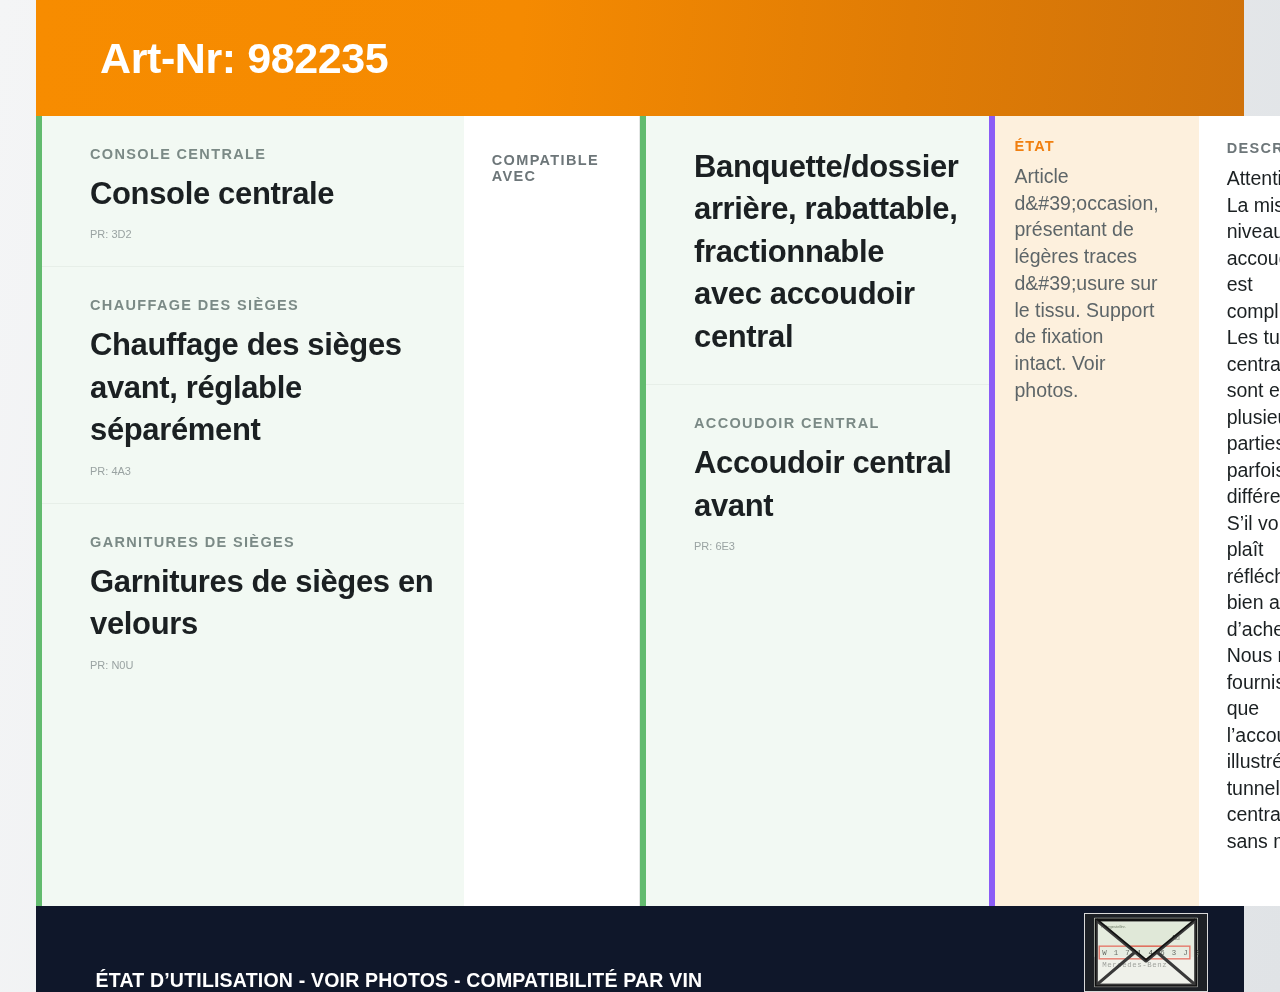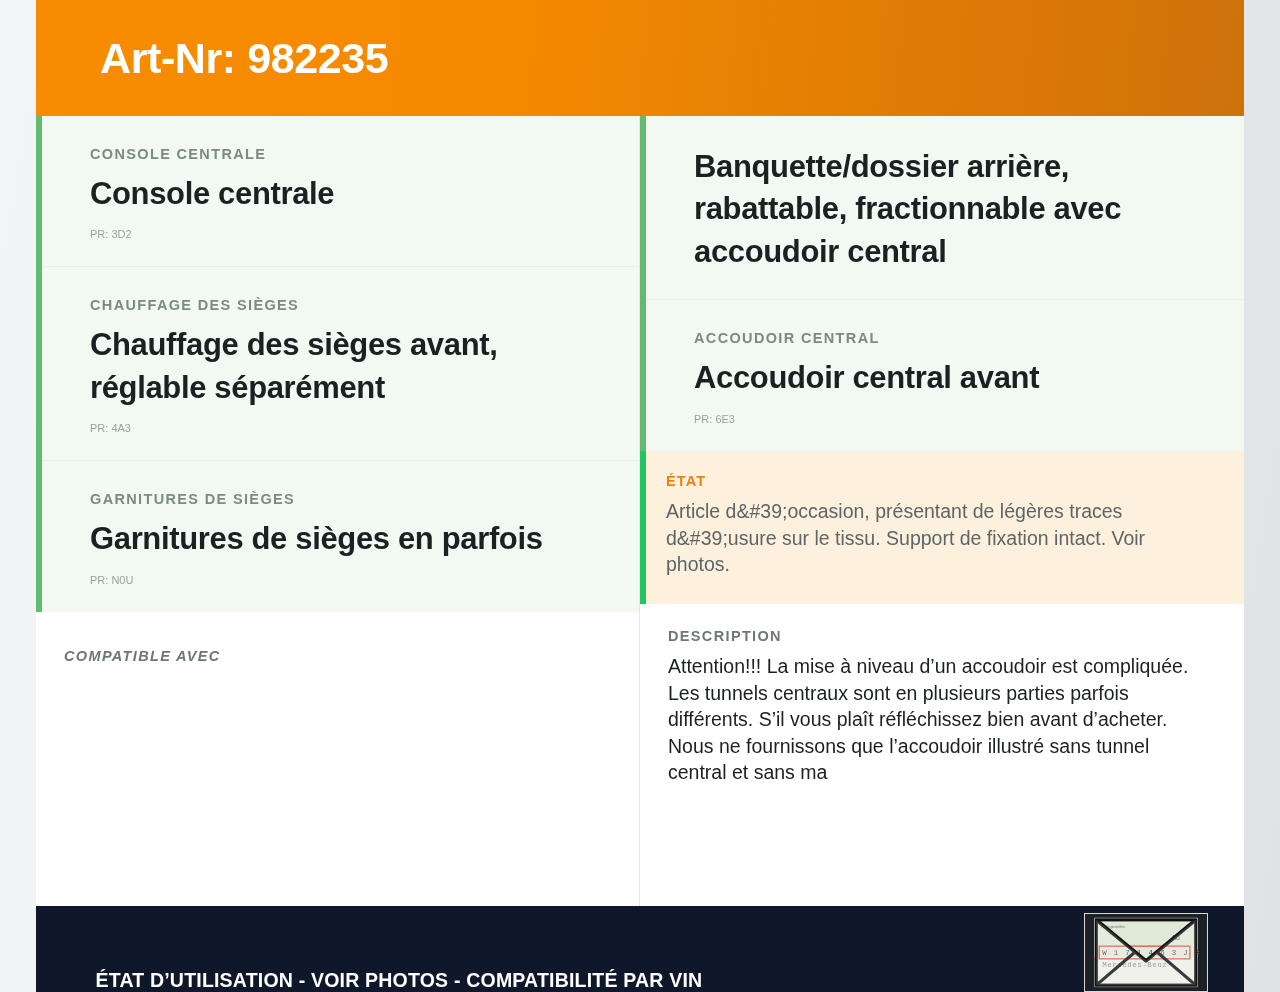--- a/index.html
+++ b/index.html
@@ -46,21 +46,20 @@
 
   
   .columns {
     flex: 1 1 auto;
     display: flex;
     min-height: 0;
   }
   .col {
     width: 50%;
     display: flex;
-    flex-direction: column;
     background: #ffffff;
   }
   .col-left { border-right: 1px solid #e4e7e6; }
 
   
   .spec-group {
     background: #f2f9f3;
     border-left: 6px solid #62bb6e;
     display: flex;
     flex-direction: column;
@@ -97,27 +96,27 @@
     background: #ffffff;
     padding: 36px 40px 26px 28px;
   }
   .text-block .eyebrow { color: #6d7679; margin-bottom: 9px; }
   .text-block .body-text {
     font-size: 19.5px;
     color: #1b2022;
     line-height: 1.36;
   }
 
-  .col-left .text-block { padding-left: 28px; font-style: italic; }
+  .col-left .text-block { padding-left: 28px; }
   .col-right .text-block { padding-left: 28px; padding-top: 24px; }
 
   
   .state-card {
     background: #fdf0dd;
-    border-left: 6px solid #22c55e;
+    border-left: 6px solid #8b5cf6;
     padding: 22px 40px 26px 20px;
   }
   .state-card .eyebrow {
     color: #f07f10;
     letter-spacing: 1.1px;
     font-size: 14.5px;
     margin-bottom: 9px;
   }
   .state-card .body-text {
     font-size: 19.5px;
@@ -180,21 +179,21 @@
         </div>
 
         <div class="spec-card">
           <div class="eyebrow">CHAUFFAGE DES SIÈGES</div>
           <div class="spec-value">Chauffage des sièges avant, réglable séparément</div>
           <div class="spec-pr">PR: 4A3</div>
         </div>
 
         <div class="spec-card">
           <div class="eyebrow">GARNITURES DE SIÈGES</div>
-          <div class="spec-value">Garnitures de sièges en parfois</div>
+          <div class="spec-value">Garnitures de sièges en velours</div>
           <div class="spec-pr">PR: N0U</div>
         </div>
 
       </div>
 
       <div class="text-block">
         <div class="eyebrow">COMPATIBLE AVEC</div>
       </div>
 
       <div class="spacer"></div>

